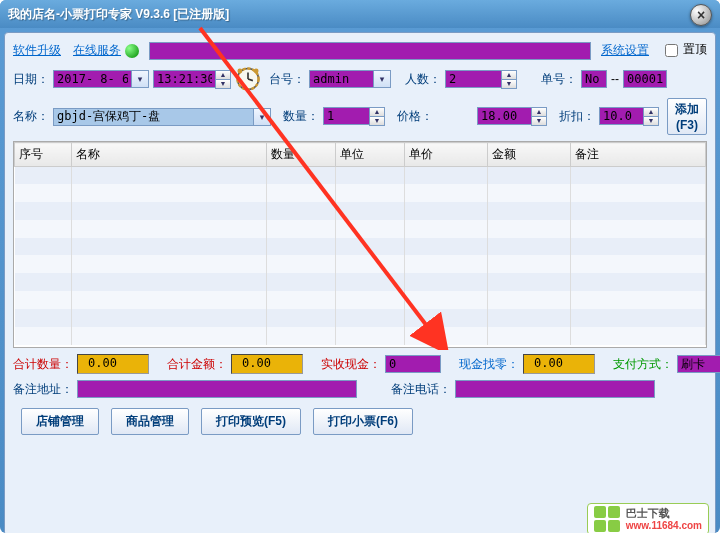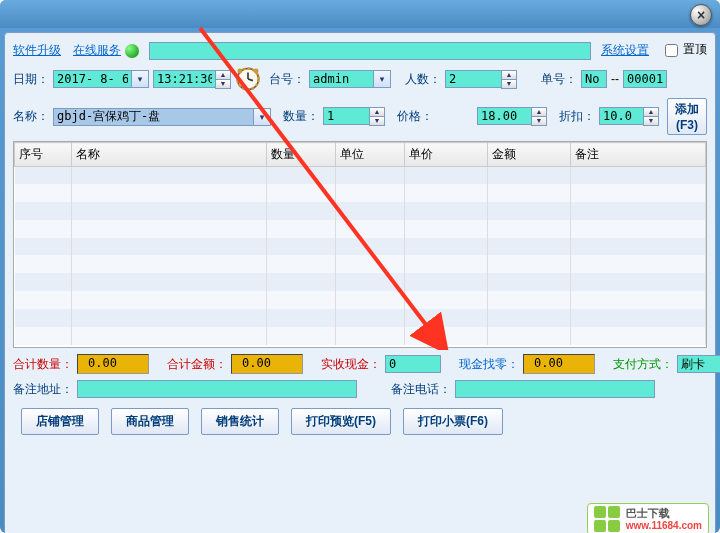--- a/index.html
+++ b/index.html
@@ -7,21 +7,21 @@
 .titlebar{height:28px;background:linear-gradient(to bottom,#6aabde 0%,#4a8bc4 100%);display:flex;align-items:center;padding:0 8px;color:#fff;font-weight:bold;position:relative}
 .titlebar .title{font-size:12px;text-shadow:1px 1px 1px rgba(0,0,0,0.3)}
 .close-btn{position:absolute;right:8px;top:4px;width:20px;height:20px;border-radius:50%;background:radial-gradient(circle at 30% 30%,#fff 0%,#bbb 60%,#888 100%);border:1px solid #555;display:flex;align-items:center;justify-content:center;font-weight:bold;cursor:pointer;box-shadow:0 1px 3px rgba(0,0,0,0.4)}
 .close-btn:before{content:"×";font-size:14px;color:#333}
 .content{margin:4px;background:#e8f0fa;border:1px solid #7a9bc4;height:490px;padding:8px;position:relative;border-radius:4px}
 .row{display:flex;align-items:center;gap:4px;margin-bottom:6px;flex-wrap:nowrap}
 .label{color:#003d7a;font-weight:normal;white-space:nowrap}
 .link-blue{color:#0066cc;text-decoration:underline;cursor:pointer}
 .link-red{color:#cc0000}
 .link-green{color:#009900}
-input[type=text],select{border:1px solid #7a9bc4;background:#5eead4;font-size:12px;padding:1px 3px;height:18px;box-sizing:border-box;font-family:monospace}
+input[type=text],select{border:1px solid #7a9bc4;background:#a21caf;font-size:12px;padding:1px 3px;height:18px;box-sizing:border-box;font-family:monospace}
 .globe{display:inline-block;width:14px;height:14px;border-radius:50%;background:radial-gradient(circle at 30% 30%,#8f8 0%,#080 100%);vertical-align:middle}
 .bigsearch{flex:1;height:22px;border:1px solid #999;background:#fff}
 .checkbox{display:inline-flex;gap:2px}
 .checkbox input{width:13px;height:13px}
 .spin{display:inline-flex}
 .spin input{border-right:none}
 .spin .spinbtns{display:flex;flex-direction:column;border:1px solid #7a9bc4;width:14px}
 .spin .spinbtns div{height:8px;background:linear-gradient(#fff,#ddd);font-size:7px;text-align:center;line-height:8px;cursor:pointer;color:#336}
 .spin .spinbtns div:first-child{border-bottom:1px solid #7a9bc4}
 .clock{width:26px;height:26px;display:inline-block}
@@ -47,20 +47,21 @@
 .wm-sq span{background:#8c4;border-radius:2px}
 .wm-text{color:#555;font-weight:bold;font-size:11px;line-height:1.1}
 .wm-url{color:#e44;font-size:10px;font-weight:bold}
 .sep{display:inline-block;width:4px}
 </style>
 </head>
 <body>
 
 <div class="window">
   <div class="titlebar">
+    <span class="title">我的店名-小票打印专家 V9.3.6 [已注册版]</span>
     <div class="close-btn"></div>
   </div>
   <div class="content">
 
     <div class="row">
       <span class="link-blue">软件升级</span>
       <span class="sep"></span>
       <span class="link-blue">在线服务</span>
       <span class="globe"></span>
       <input type="text" class="bigsearch" style="margin: 0px 6px;">
@@ -275,21 +276,20 @@
     <div class="row">
       <span class="label">备注地址：</span>
       <input type="text" style="width: 280px;" value="">
       <span class="label" style="margin-left:30px">备注电话：</span>
       <input type="text" style="width: 200px;" value="">
     </div>
 
     <div class="btn-row">
       <button class="btn">店铺管理</button>
       <button class="btn">商品管理</button>
-      <button class="btn">销售统计</button>
       <button class="btn">打印预览(F5)</button>
       <button class="btn">打印小票(F6)</button>
     </div>
 
     <div class="watermark">
       <div class="wm-sq">
           <span></span>
           <span></span>
           <span></span>
           <span></span>

